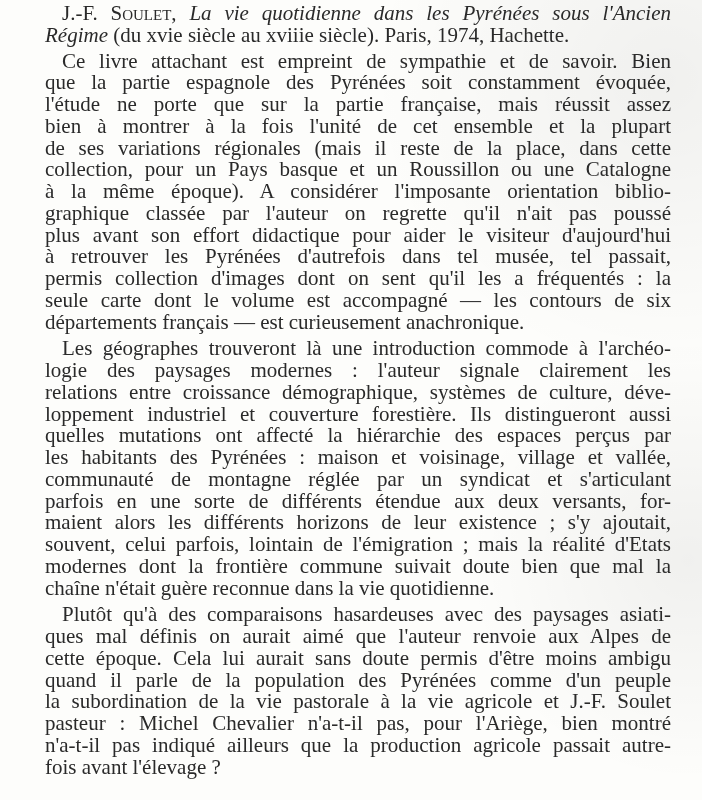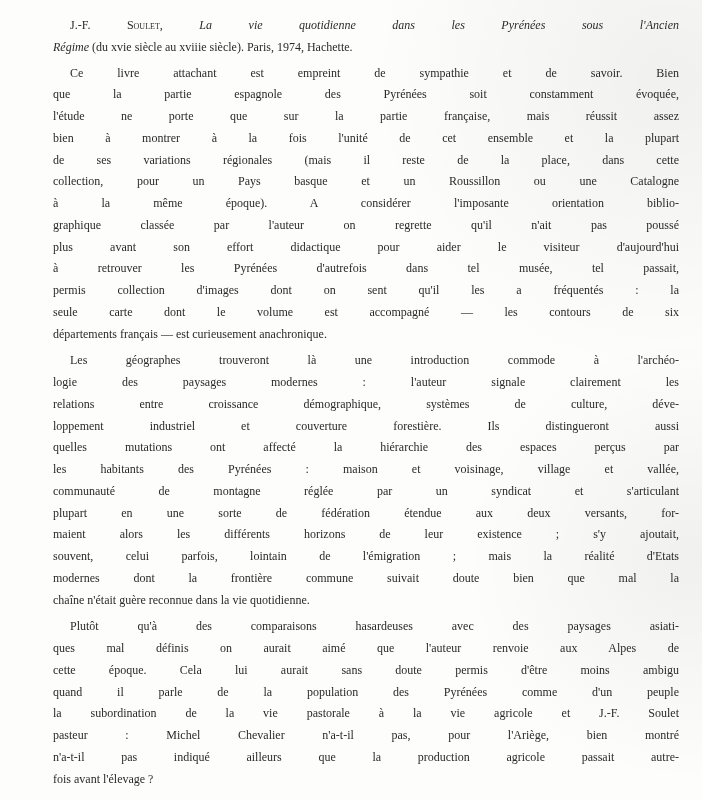--- a/index.html
+++ b/index.html
@@ -6,22 +6,22 @@
   body {
     width:702px; height:800px; overflow:hidden;
     background:#fdfdfb;
     background-image:
       radial-gradient(circle at 95% 10%, rgba(0,0,0,0.05), transparent 30%),
       radial-gradient(circle at 98% 70%, rgba(0,0,0,0.05), transparent 25%);
     font-family:"Liberation Serif", "DejaVu Serif", serif;
     color:#2a2a2a;
   }
   .page {
-    position:absolute; left:45px; top:15px; width:626px;
-    font-size:12px; line-height:21.75px;margin-left:8px;
+    position:absolute; left:45px; top:3px; width:626px;
+    font-size:21px; line-height:21.75px;
   }
   .line { display:block; white-space:nowrap; text-align:justify; text-align-last:justify; height:21.75px; }
   .line.last { text-align-last:left; }
   .indent { padding-left:17px; }
   .ref { margin-bottom:4px; }
   .para { margin-bottom:5px; }
   i { font-style:italic; }
   .sc { font-variant:small-caps; }
 </style>
 </head>
@@ -49,21 +49,21 @@
         <span class="line last">départements français — est curieusement anachronique.</span>
       </div>
       <div class="para">
         <span class="line indent">Les géographes trouveront là une introduction commode à l'archéo-</span>
         <span class="line">logie des paysages modernes : l'auteur signale clairement les</span>
         <span class="line">relations entre croissance démographique, systèmes de culture, déve-</span>
         <span class="line">loppement industriel et couverture forestière. Ils distingueront aussi</span>
         <span class="line">quelles mutations ont affecté la hiérarchie des espaces perçus par</span>
         <span class="line">les habitants des Pyrénées : maison et voisinage, village et vallée,</span>
         <span class="line">communauté de montagne réglée par un syndicat et s'articulant</span>
-        <span class="line">plupart en une sorte de fédération étendue aux deux versants, for-</span>
+        <span class="line">parfois en une sorte de différents étendue aux deux versants, for-</span>
         <span class="line">maient alors les différents horizons de leur existence ; s'y ajoutait,</span>
         <span class="line">souvent, celui parfois, lointain de l'émigration ; mais la réalité d'Etats</span>
         <span class="line">modernes dont la frontière commune suivait doute bien que mal la</span>
         <span class="line last">chaîne n'était guère reconnue dans la vie quotidienne.</span>
       </div>
       <div class="para">
         <span class="line indent">Plutôt qu'à des comparaisons hasardeuses avec des paysages asiati-</span>
         <span class="line">ques mal définis on aurait aimé que l'auteur renvoie aux Alpes de</span>
         <span class="line">cette époque. Cela lui aurait sans doute permis d'être moins ambigu</span>
         <span class="line">quand il parle de la population des Pyrénées comme d'un peuple</span>

